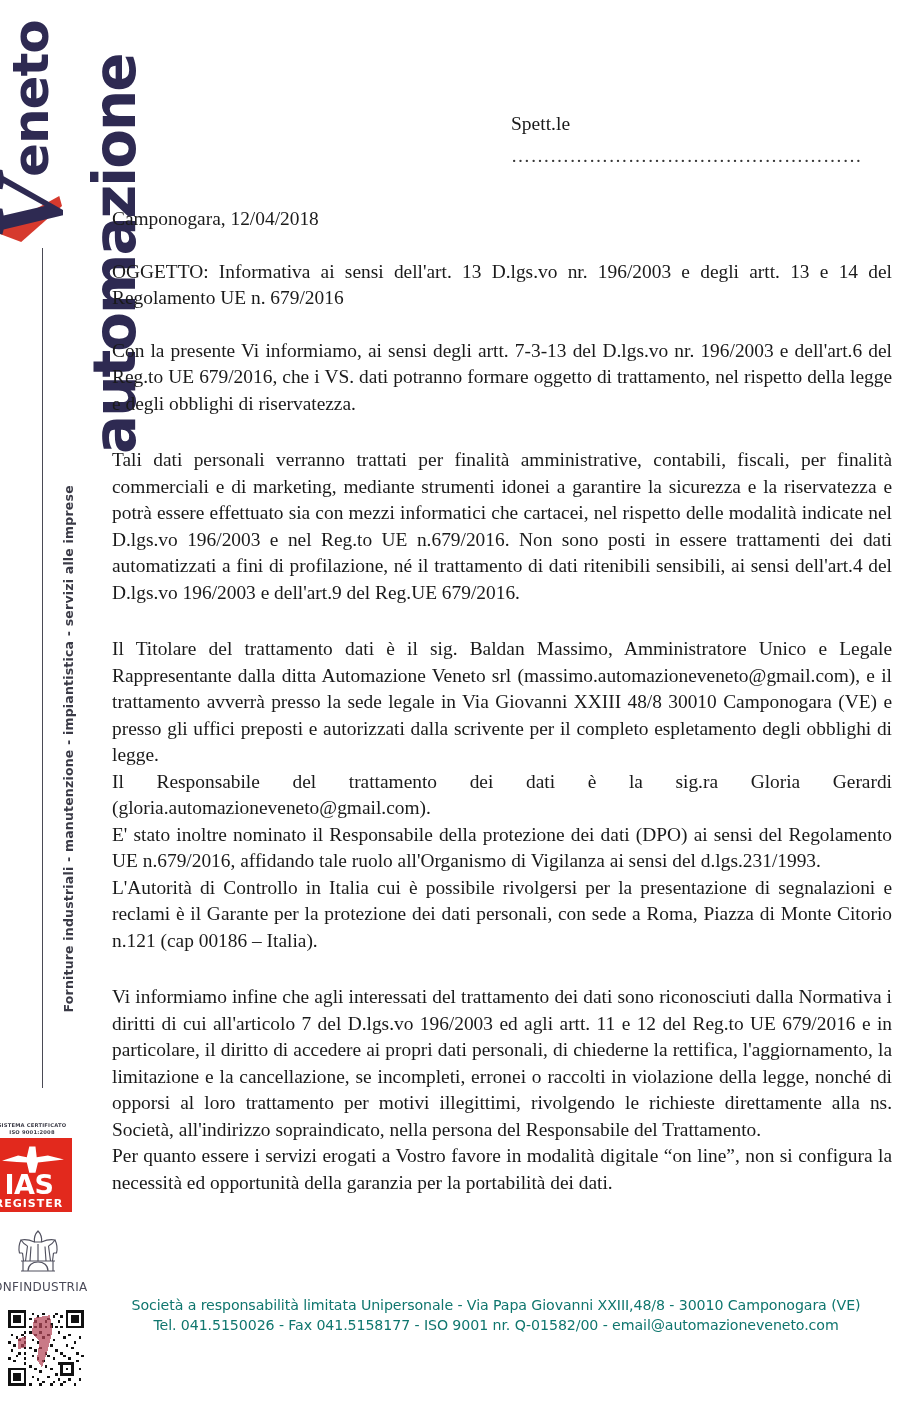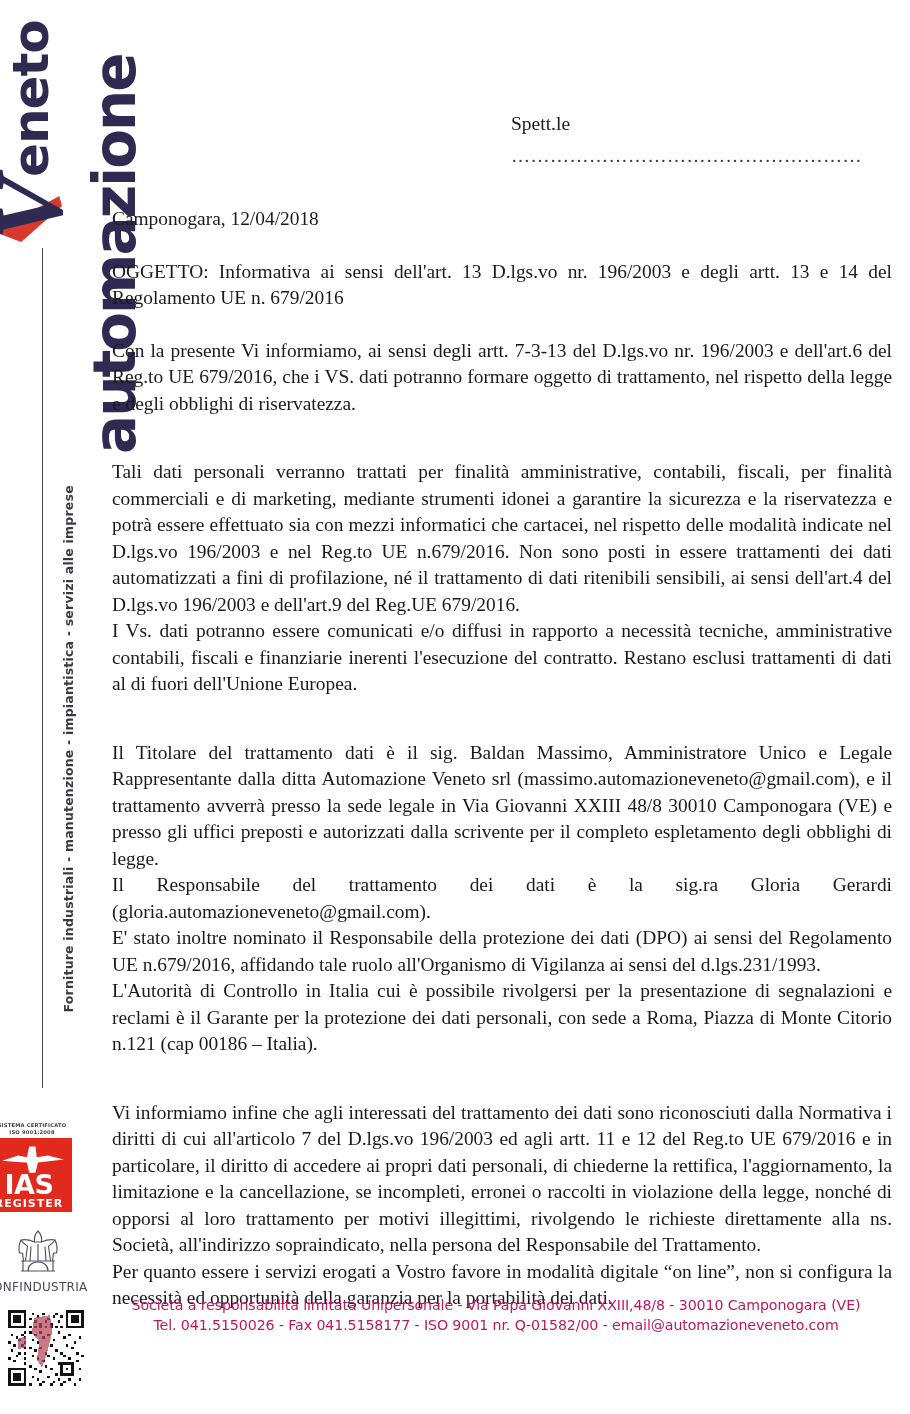--- a/index.html
+++ b/index.html
@@ -243,35 +243,35 @@
 
   p.para {
     margin: 0 0 0 0;
     font-size: 19.4px;
     line-height: 26.5px;
     text-align: justify;
     text-justify: inter-word;
     hyphens: none;
   }
   p.para.gap-md { margin-top: 26px; }
-  p.para.gap-lg { margin-top: 42px; }
+  p.para.gap-lg { margin-top: 30px; }
   p.para.tight  { margin-top: 0px; }
 
   .email-link {
   }
 
   
   .footer {
     position: absolute;
     left: 96px;
     top: 1296px;
     width: 800px;
     text-align: center;
     font-family: "DejaVu Sans", sans-serif;
-    color: #be185d;
+    color: #0f766e;
     font-size: 14.2px;
     line-height: 19.5px;
     letter-spacing: -0.1px;
   }
   .footer div { white-space: nowrap; }
 </style>
 </head>
 <body>
 
 <div id="page">
@@ -461,21 +461,20 @@
     <div class="body-col">
 
       <p class="para tight">Camponogara, 12/04/2018</p>
 
       <p class="para gap-md">OGGETTO: Informativa ai sensi dell'art. 13 D.lgs.vo nr. 196/2003 e degli artt. 13 e 14 del Regolamento UE n. 679/2016</p>
 
       <p class="para gap-md">Con la presente Vi informiamo, ai sensi degli artt. 7-3-13 del D.lgs.vo nr. 196/2003 e dell'art.6 del Reg.to UE 679/2016, che i VS. dati potranno formare oggetto di trattamento, nel rispetto della legge e degli obblighi di riservatezza.</p>
 
       <p class="para gap-lg">Tali dati personali verranno trattati per finalità amministrative, contabili, fiscali, per finalità commerciali e di marketing, mediante strumenti idonei a garantire la sicurezza e la riservatezza e potrà essere effettuato sia con mezzi informatici che cartacei, nel rispetto delle modalità indicate nel D.lgs.vo 196/2003 e nel Reg.to UE n.679/2016. Non sono posti in essere trattamenti dei dati automatizzati a fini di profilazione, né il trattamento di dati ritenibili sensibili, ai sensi dell'art.4 del D.lgs.vo 196/2003 e dell'art.9 del Reg.UE 679/2016.</p>
 
-      <p class="para tight">I Vs. dati potranno essere comunicati e/o diffusi in rapporto a necessità tecniche, amministrative contabili, fiscali e finanziarie inerenti l'esecuzione del contratto. Restano esclusi trattamenti di dati al di fuori dell'Unione Europea.</p>
 
 
       <p class="para gap-lg"><span>Il Titolare del trattamento dati è il sig. Baldan Massimo, Amministratore Unico e Legale Rappresentante dalla ditta Automazione Veneto srl (</span><span class="email-link">massimo.automazioneveneto@gmail.com</span><span>), e il trattamento avverrà presso la sede legale in Via Giovanni XXIII 48/8 30010 Camponogara (VE) e presso gli uffici preposti e autorizzati dalla scrivente per il completo espletamento degli obblighi di legge.</span></p>
 
       <p class="para tight">Il Responsabile del trattamento dei dati è la sig.ra Gloria Gerardi (gloria.automazioneveneto@gmail.com).</p>
 
       <p class="para tight">E' stato inoltre nominato il Responsabile della protezione dei dati (DPO) ai sensi del Regolamento UE n.679/2016, affidando tale ruolo all'Organismo di Vigilanza ai sensi del d.lgs.231/1993.</p>
 
       <p class="para tight">L'Autorità di Controllo in Italia cui è possibile rivolgersi per la presentazione di segnalazioni e reclami è il Garante per la protezione dei dati personali, con sede a Roma, Piazza di Monte Citorio n.121 (cap 00186 – Italia).</p>
 

